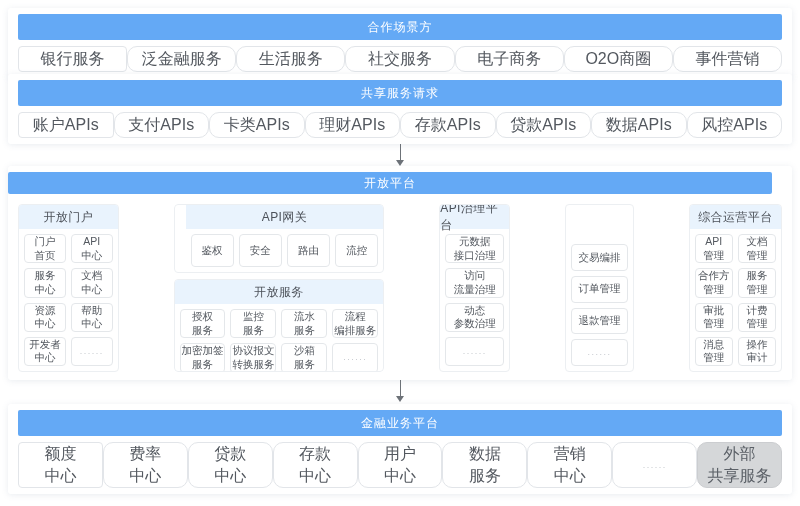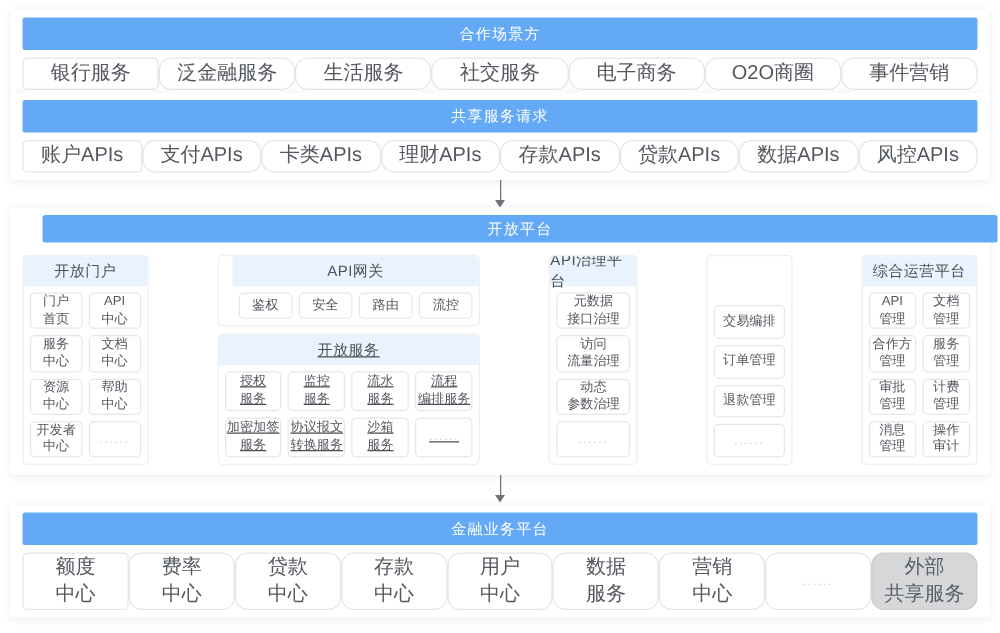--- a/index.html
+++ b/index.html
@@ -82,21 +82,21 @@
     border-right:4px solid transparent;
     border-top:6px solid #6d7278;
   }
   #arrow-1{left:393px;top:144px;}
   #arrow-1 .shaft{height:16px;}
   #arrow-2{left:393px;top:380px;}
   #arrow-2 .shaft{height:16px;}
 
   
   #sec-platform{left:8px;top:166px;width:784px;height:214px;}
-  #sec-platform > .band{position:absolute;left:26px;top:6px;width:764px;height:22px;}
+  #sec-platform > .band{position:absolute;left:0;top:6px;width:764px;height:22px;}
   .plat-body{
     position:absolute;left:10px;top:38px;width:764px;height:168px;
     display:flex;
     gap:48px;
   }
   .panel{
     background:#ffffff;
     border:1px solid #eceff2;
     border-radius:4px;
     box-sizing:border-box;
@@ -146,22 +146,22 @@
   #panel-trade{width:94px;}
   #panel-ops{width:128px;}
 
   #panel-portal .panel-grid{grid-template-columns:1fr 1fr;grid-template-rows:repeat(4,1fr);}
   #panel-ops .panel-grid{grid-template-columns:1fr 1fr;grid-template-rows:repeat(4,1fr);}
   #panel-governance .panel-grid{grid-template-columns:1fr;grid-template-rows:repeat(4,1fr);}
   #panel-trade .panel-grid{grid-template-columns:1fr;grid-template-rows:repeat(4,1fr);margin-top:34px;}
 
   
   .gatestack{display:flex;flex-direction:column;height:100%;}
-  #panel-gateway{height:57px;margin-left:0;flex:none;padding-left:11px;}
-  #panel-openservice{flex:1;margin-left:0;margin-top:6px;text-decoration:underline;}
+  #panel-gateway{height:69px;margin-left:0;flex:none;padding-left:11px;}
+  #panel-openservice{flex:1;margin-left:0;margin-top:6px;}
   #panel-gateway .panel-grid{grid-template-columns:repeat(4,1fr);grid-template-rows:1fr;}
   #panel-openservice .panel-grid{grid-template-columns:repeat(4,1fr);grid-template-rows:1fr 1fr;}
 
   
   #sec-finance{left:8px;top:404px;width:784px;height:90px;}
   #sec-finance .band{position:absolute;left:10px;top:6px;width:764px;height:26px;}
   #sec-finance .chiprow{position:absolute;left:10px;top:38px;width:764px;height:46px;}
   #sec-finance .chip{white-space:pre-line;}
   #sec-finance .chip.dots{color:#c3c7cc;letter-spacing:1.5px;font-size:9px;}
   #sec-finance .chip.muted{

